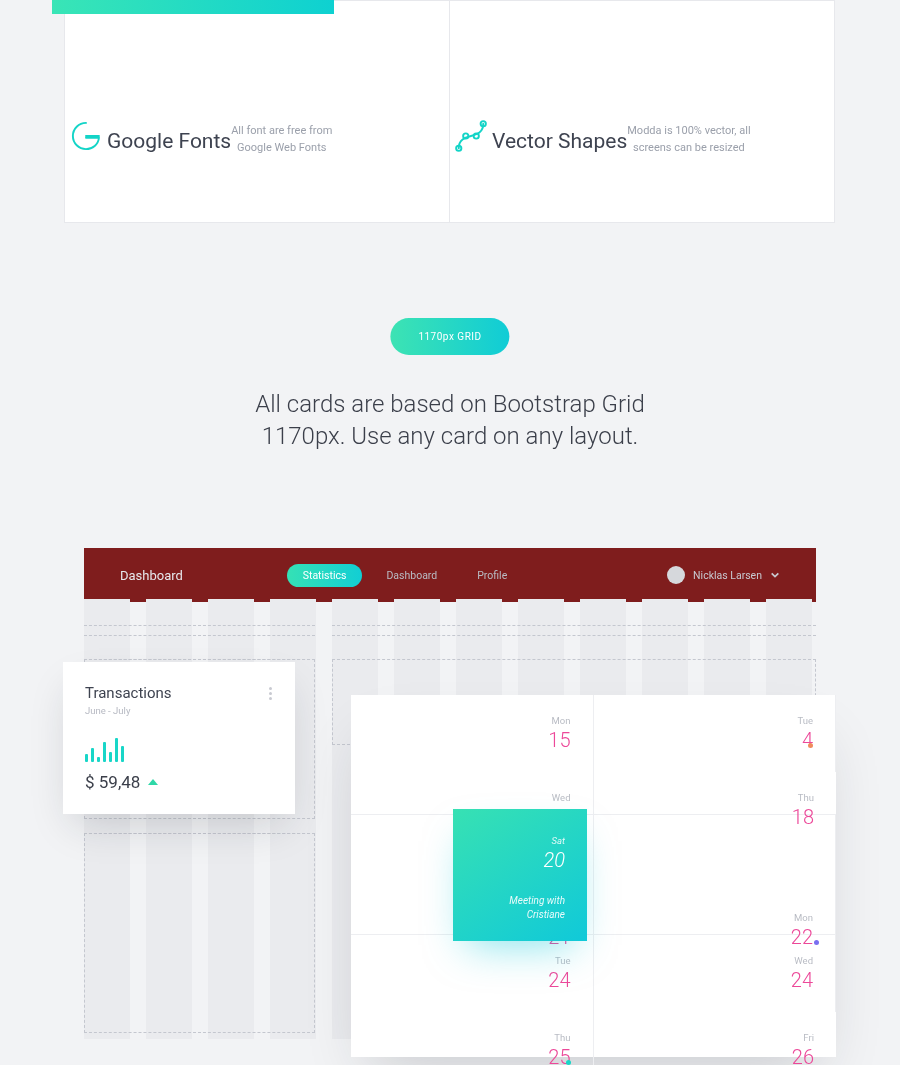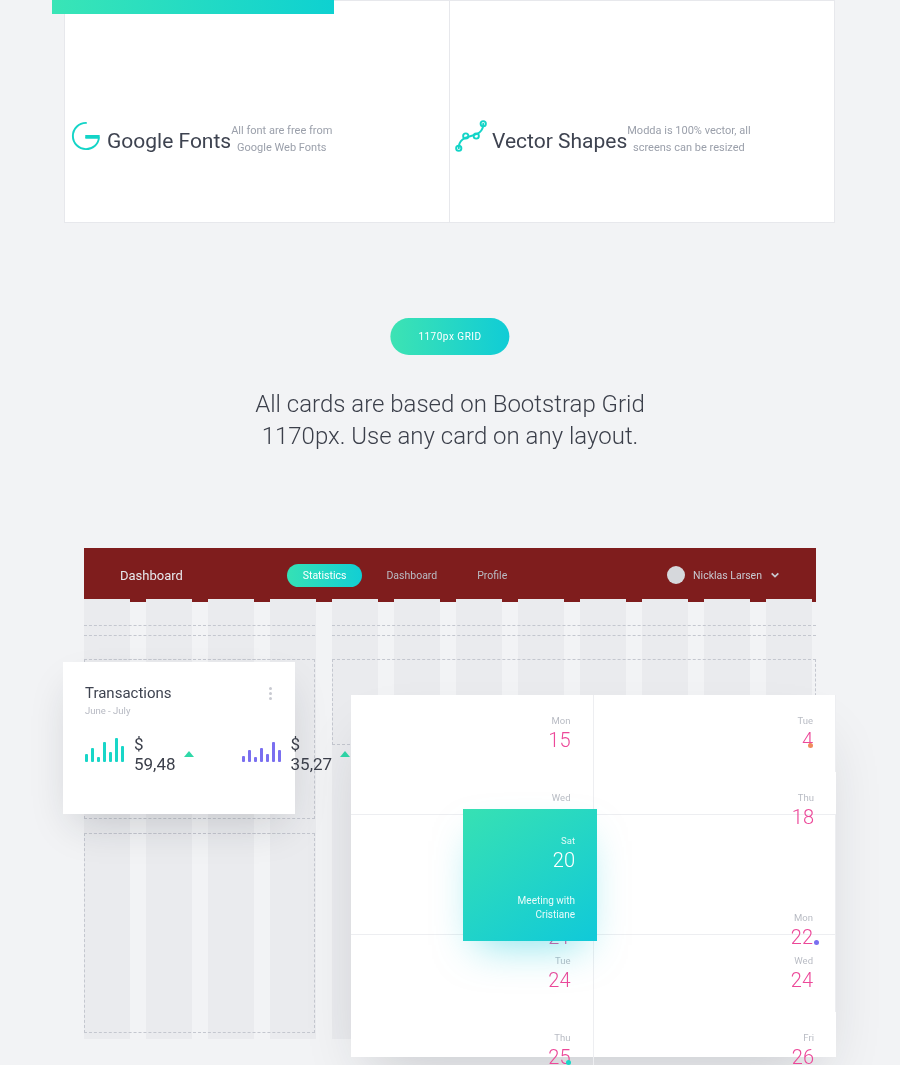--- a/index.html
+++ b/index.html
@@ -158,21 +158,21 @@
     padding: 22px 22px 18px;
   }
   .tx-title {
     display:flex; justify-content:space-between; align-items:center;
   }
   .tx-title h4 { font-weight:400; font-size:15px; color:#3e4350; }
   .tx-title .dots { width:4px; display:flex; flex-direction:column; gap:2px; }
   .tx-title .dots span { width:3px; height:3px; border-radius:50%; background:#c8cad1; }
   .tx-sub { font-size:9.5px; color:#b6b9c2; margin-top:3px; }
   .tx-body { display:flex; gap:48px; margin-top:18px; }
-  .tx-col { display:flex; flex-direction:row; gap:10px; }
+  .tx-col { display:flex; flex-direction:column; gap:10px; }
   .bars { display:flex; align-items:flex-end; gap:3px; height:28px; }
   .bars span { width:3px; border-radius:1px; }
   .bars.teal span { background:#18d6c8; }
   .bars.purple span { background:#7a6ff0; }
   .amount-row { display:flex; align-items:center; gap:8px; }
   .amount { font-size:17px; color:#3b3f4a; }
   .tri-up {
     width:0; height:0;
     border-left:5px solid transparent;
     border-right:5px solid transparent;
@@ -324,35 +324,20 @@
         <span style="height:20px"></span>
           <span style="height:10px"></span>
           <span style="height:24px"></span>
         <span style="height:16px"></span>
       </div>
       <div class="amount-row">
         <span class="amount">$ 59,48</span>
         <span class="tri-up"></span>
       </div>
     </div>
-    <div class="tx-col">
-      <div class="bars purple">
-        <span style="height:6px"></span>
-          <span style="height:12px"></span>
-          <span style="height:5px"></span>
-        <span style="height:14px"></span>
-          <span style="height:8px"></span>
-          <span style="height:20px"></span>
-        <span style="height:12px"></span>
-      </div>
-      <div class="amount-row">
-        <span class="amount">$ 35,27</span>
-        <span class="tri-up"></span>
-      </div>
-    </div>
   </div>
 </div>
 
 <div class="cal-card">
   <div class="cal-row">
     <div class="cell">
       <div class="dow">Mon</div>
       <div class="dnum">15</div>
     </div>
     <div class="cell">
@@ -379,21 +364,21 @@
     <div class="cell">
       <div class="dow">Sun</div>
       <div class="dnum">21</div>
     </div>
     <div class="cell">
       <div class="dow">Mon</div>
       <div class="dnum">22</div>
       <span class="dot" style="right:16px; background:#7a6ff0"></span>
     </div>
 
-    <div class="cell highlight" style="top:-6px; left:112px;">
+    <div class="cell highlight" style="top:-6px; left:102px;font-style:italic;">
       <div class="dow">Sat</div>
       <div class="dnum">20</div>
       <div class="event">Meeting with
 Cristiane</div>
     </div>
   </div>
 
   <div class="cal-row">
     <div class="cell">
       <div class="dow">Tue</div>

